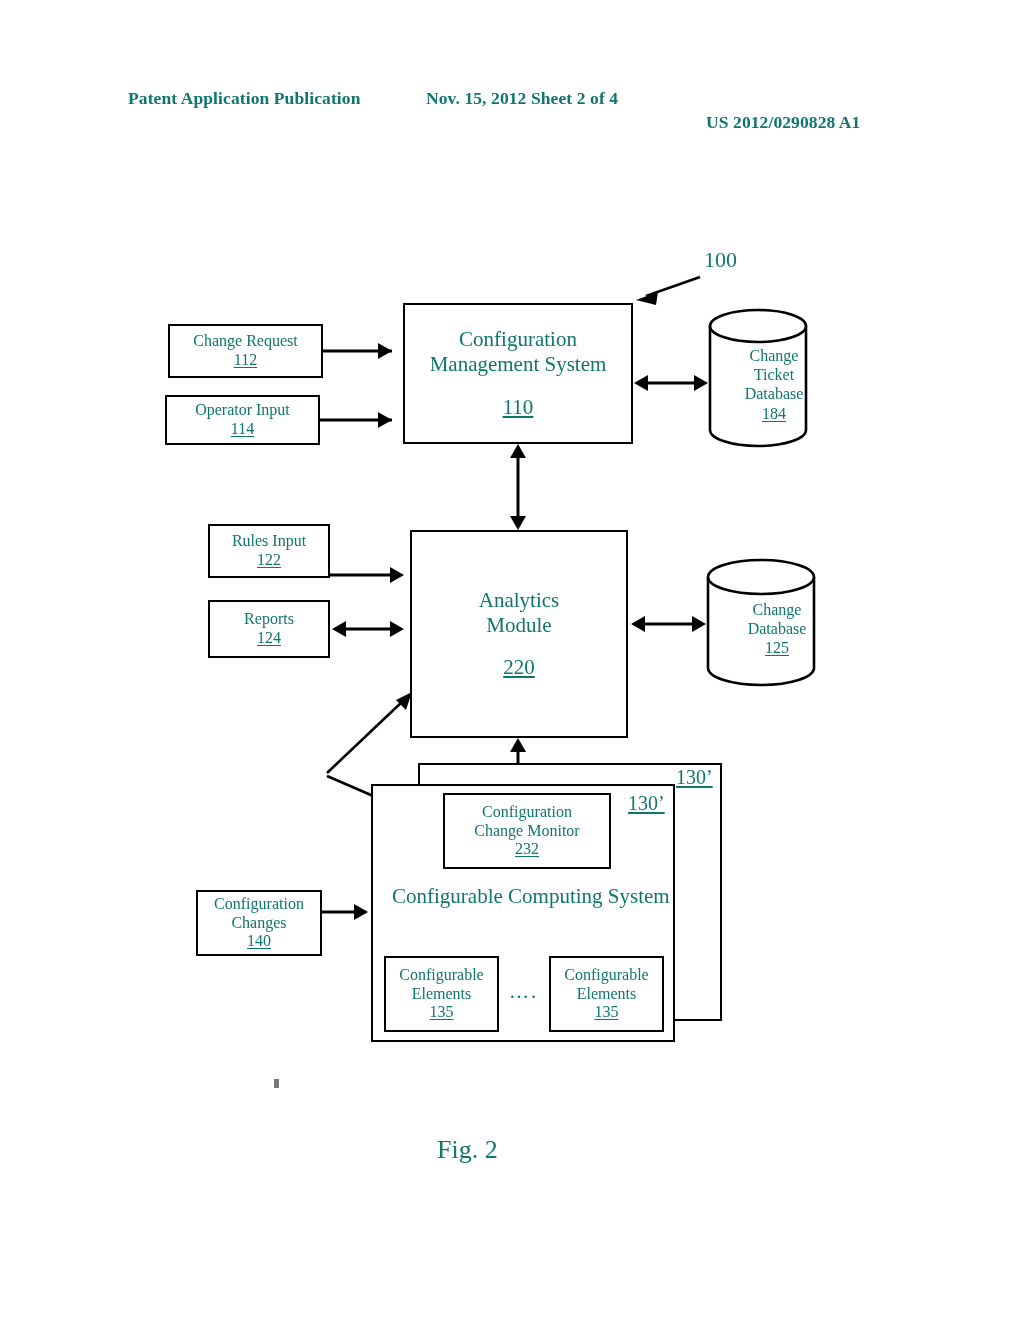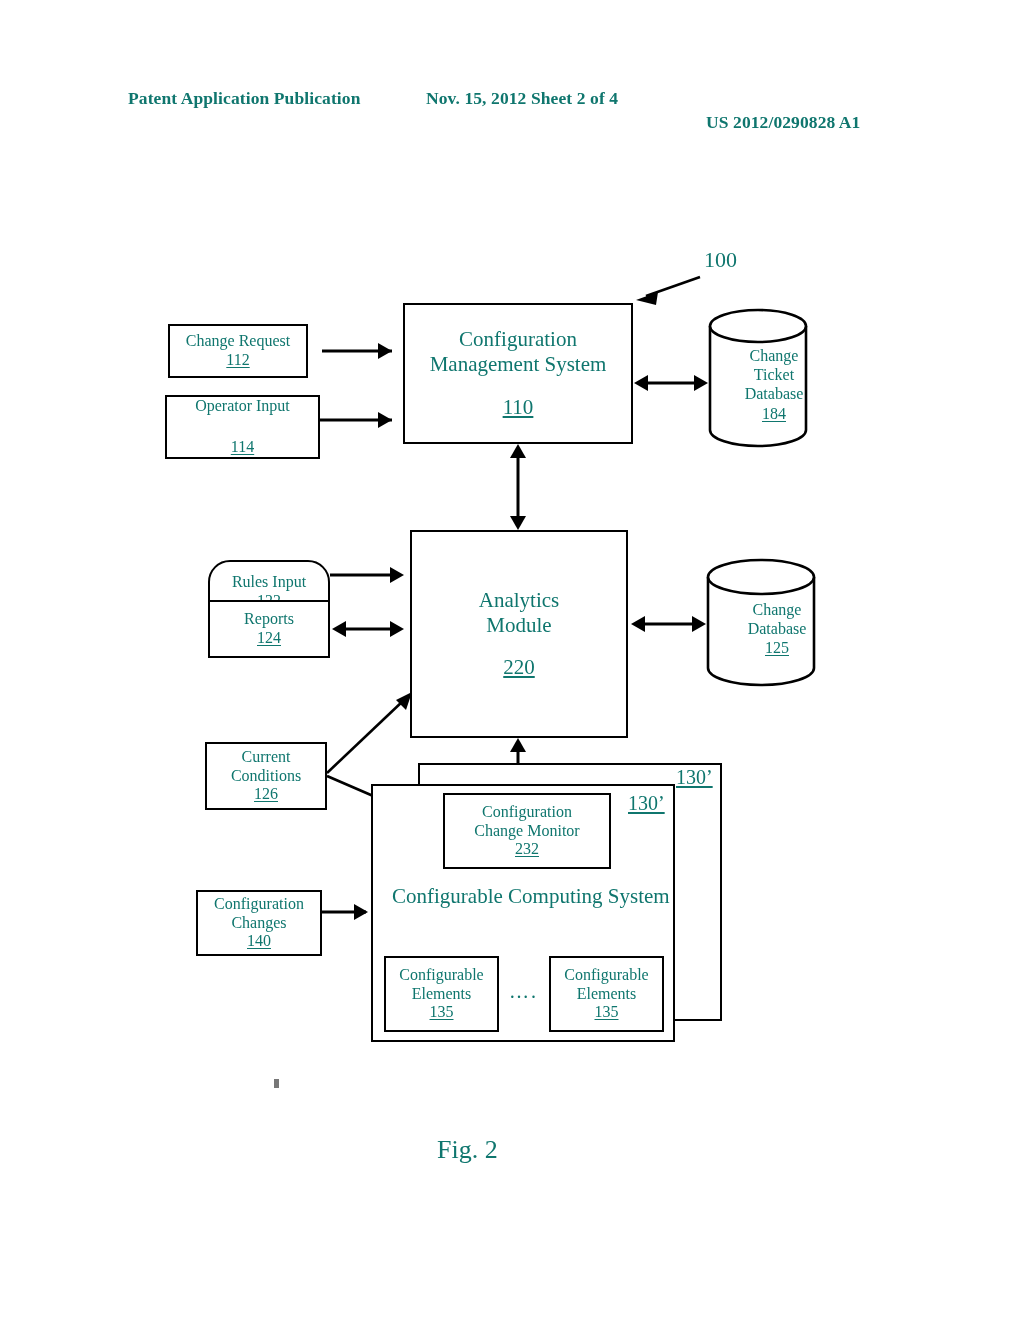--- a/index.html
+++ b/index.html
@@ -173,26 +173,26 @@
   <div class="arw arw-l" style="left:631px; top:616px;"></div>
   <div class="arw arw-r" style="left:692px; top:616px;"></div>
 
   <div class="arw arw-u" style="left:510px; top:738px;"></div>
   <div class="arw arw-d" style="left:510px; top:788px;"></div>
 
   <div class="arw arw-r" style="left:354px; top:904px;"></div>
 
   <div class="lab" style="left:704px; top:247px; font-size:22px;">100</div>
 
-  <div class="box small" style="left:168px; top:324px; width:140px; height:54px;">
+  <div class="box small" style="left:168px; top:324px; width:155px; height:54px;">
     <span class="ln">Change Request</span>
     <span class="ln ref">112</span>
   </div>
 
-  <div class="box small" style="left:165px; top:395px; width:155px; height:64px;justify-content:space-between;">
+  <div class="box small" style="left:165px; top:395px; width:155px; height:50px;">
     <span class="ln">Operator Input</span>
     <span class="ln ref">114</span>
   </div>
 
   <div class="box big" style="left:403px; top:303px; width:230px; height:141px;">
     <span class="ln">Configuration</span>
     <span class="ln">Management System</span>
     <span class="gap"></span>
     <span class="ln ref">110</span>
   </div>
@@ -205,21 +205,21 @@
       <path d="M2,122 A48,16 0 0 0 98,122" stroke="#000" stroke-width="2.6" fill="none"></path>
     </svg>
     <div class="cyl-txt" style="top:38px;">
       <span class="ln">Change</span><br>
       <span class="ln">Ticket</span><br>
       <span class="ln">Database</span><br>
       <span class="ln ref">184</span>
     </div>
   </div>
 
-  <div class="box small" style="left:208px; top:560px; width:122px; height:64px;border-radius:22px;">
+  <div class="box small" style="left:208px; top:524px; width:122px; height:54px;">
     <span class="ln">Rules Input</span>
     <span class="ln ref">122</span>
   </div>
 
   <div class="box small" style="left:208px; top:600px; width:122px; height:58px;">
     <span class="ln">Reports</span>
     <span class="ln ref">124</span>
   </div>
 
   <div class="box big" style="left:410px; top:530px; width:218px; height:208px;">
@@ -236,25 +236,20 @@
       <ellipse cx="55" cy="19" rx="53" ry="17" stroke="#000" stroke-width="2.6" fill="#fff"></ellipse>
       <path d="M2,110 A53,17 0 0 0 108,110" stroke="#000" stroke-width="2.6" fill="none"></path>
     </svg>
     <div class="cyl-txt" style="top:42px;">
       <span class="ln">Change</span><br>
       <span class="ln">Database</span><br>
       <span class="ln ref">125</span>
     </div>
   </div>
 
-  <div class="box small" style="left:205px; top:742px; width:122px; height:68px;">
-    <span class="ln">Current</span>
-    <span class="ln">Conditions</span>
-    <span class="ln ref">126</span>
-  </div>
 
   <div class="box small" style="left:196px; top:890px; width:126px; height:66px;">
     <span class="ln">Configuration</span>
     <span class="ln">Changes</span>
     <span class="ln ref">140</span>
   </div>
 
   <div class="box" style="left:418px; top:763px; width:304px; height:258px; z-index:1;"></div>
   <div class="lab lab-u" style="left:676px; top:766px; z-index:2;">130’</div>
 

